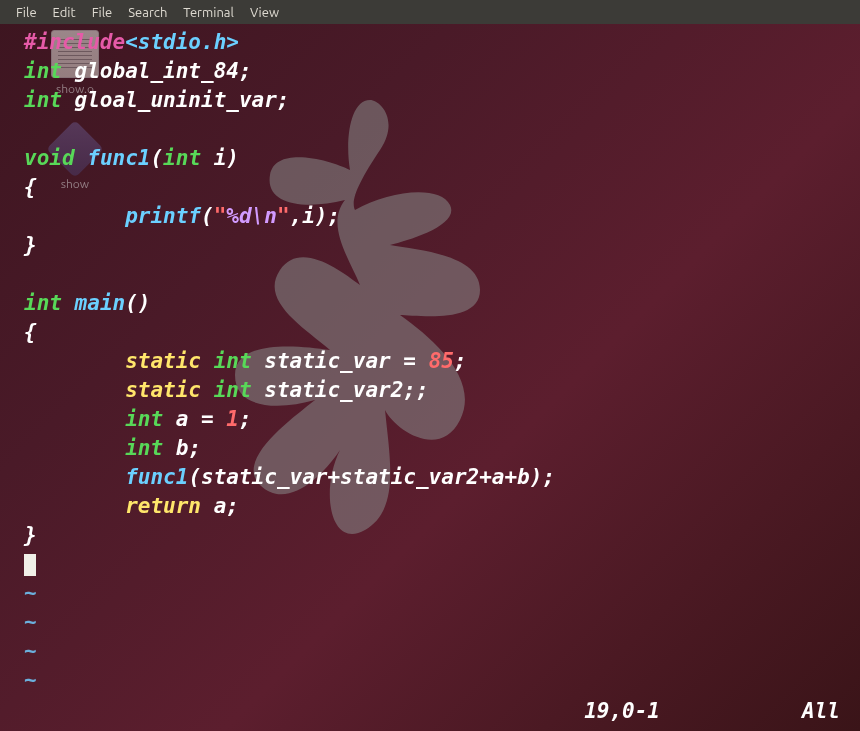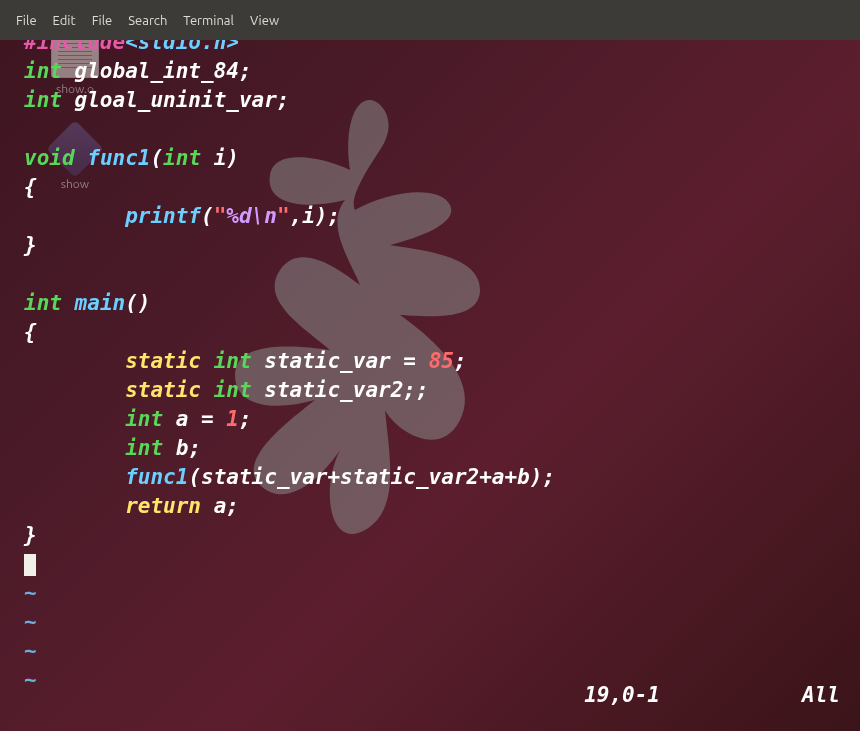--- a/index.html
+++ b/index.html
@@ -6,21 +6,21 @@
 body {
   width: 860px;
   height: 731px;
   background: linear-gradient(135deg, #3d1520 0%, #4a1a28 30%, #5c1e2e 60%, #3a1418 100%);
   font-family: "DejaVu Sans Mono", "Consolas", monospace;
   overflow: hidden;
   position: relative;
 }
 .menubar {
   background: #3c3b37;
-  height: 40px;
+  height: 24px;
   display: flex;
   align-items: center;
   padding: 4px 8px;
   font-family: "Ubuntu", "DejaVu Sans", sans-serif;
   font-size: 13px;
   color: #dfdbd2;
   position: relative;
   z-index: 10;
 }
 .menu-item {
@@ -105,21 +105,21 @@
 .tilde { color: #6bb0dd; font-weight: bold; font-style: normal; }
 .cursor {
   display: inline-block;
   width: 12px;
   height: 22px;
   background: #f0f0e8;
   vertical-align: text-bottom;
 }
 .statusline {
   position: absolute;
-  bottom: 20px;
+  bottom: 4px;
   right: 0;
   left: 0;
   height: 28px;
   font-size: 21px;
   font-weight: bold;
   font-style: italic;
   color: #fff;
   z-index: 6;
 }
 .statusline .pos { position: absolute; right: 200px; }

